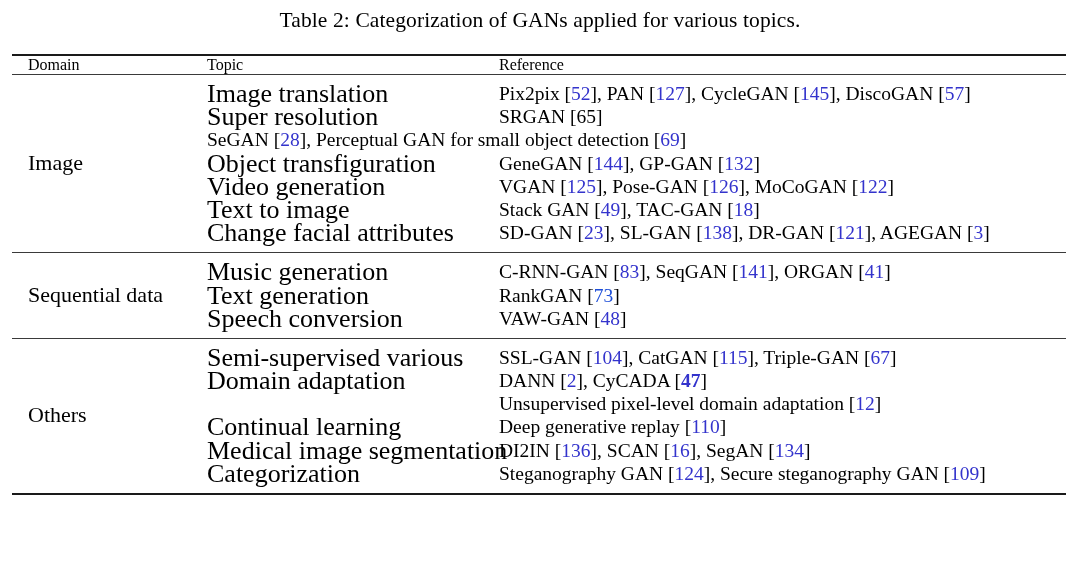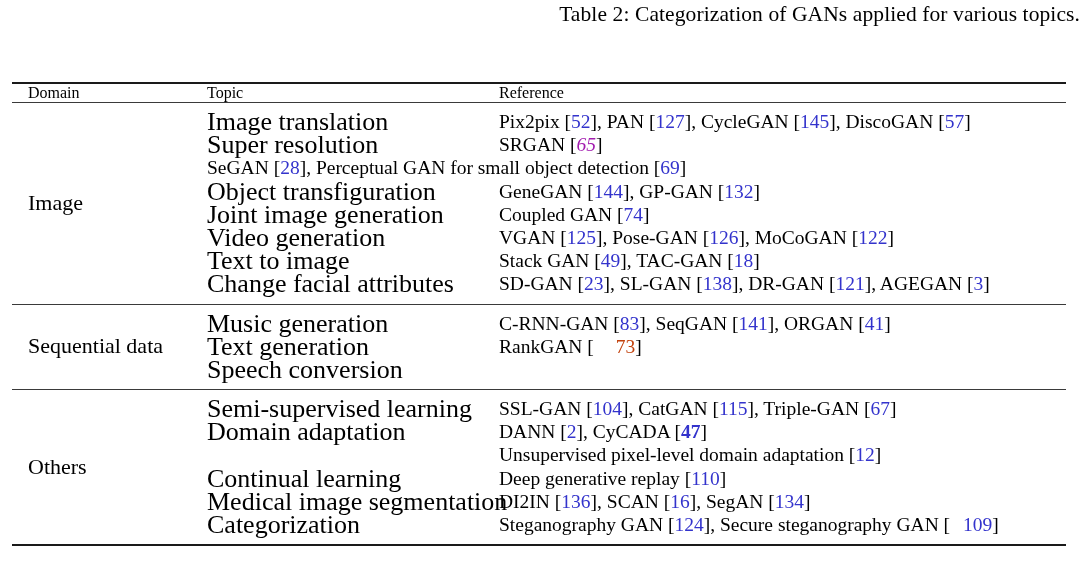--- a/index.html
+++ b/index.html
@@ -20,34 +20,34 @@
   #page {
     position: relative;
     width: 1080px;
     height: 563px;
     background: #ffffff;
   }
 
   
   .caption {
     position: absolute;
-    top: 2px;
+    top: 8px;
     left: 0;
     width: 1080px;
-    text-align: right;
+    text-align: center;
     font-size: 21.5px;
     letter-spacing: 0.1px;
     white-space: nowrap;
   }
 
   
   .table-wrap {
     position: absolute;
     left: 12px;
-    top: 82px;
+    top: 54px;
     width: 1054px;
   }
 
   .rule-thick {
     height: 0;
     border-top: 2.2px solid #1a1a1a;
     width: 100%;
   }
   .rule-thin {
     height: 0;
@@ -158,32 +158,28 @@
             <div class="dom-cell">
               <span>Image</span>
             </div>
             <div class="rows-cell">
               <div class="trow">
                 <div class="t-topic">Image translation</div>
                 <div class="t-ref"><span>Pix2pix </span><span class="brk">[</span><span class="cite" style="color: rgb(51, 51, 204);">52</span><span class="brk">]</span><span>, </span><span>PAN </span><span class="brk">[</span><span class="cite" style="color: rgb(51, 51, 204);">127</span><span class="brk">]</span><span>, </span><span>CycleGAN </span><span class="brk">[</span><span class="cite" style="color: rgb(51, 51, 204);">145</span><span class="brk">]</span><span>, </span><span>DiscoGAN </span><span class="brk">[</span><span class="cite" style="color: rgb(51, 51, 204);">57</span><span class="brk">]</span></div>
               </div>
               <div class="trow">
                 <div class="t-topic">Super resolution</div>
-                <div class="t-ref"><span>SRGAN </span><span class="brk">[</span><span class="cite" style="color: #a21caf; font-style: italic;">65</span><span class="brk">]</span></div>
+                <div class="t-ref"><span>SRGAN </span><span class="brk">[</span><span class="cite" style="color: #000000;">65</span><span class="brk">]</span></div>
               </div>
               <div class="trow">
                 <div class="t-ref"><span>SeGAN </span><span class="brk">[</span><span class="cite" style="color: rgb(51, 51, 204);">28</span><span class="brk">]</span><span>, </span><span>Perceptual GAN for small object detection </span><span class="brk">[</span><span class="cite" style="color: rgb(51, 51, 204); margin-top: 38px;">69</span><span class="brk">]</span></div>
               </div>
               <div class="trow">
                 <div class="t-topic">Object transfiguration</div>
                 <div class="t-ref"><span>GeneGAN </span><span class="brk">[</span><span class="cite" style="color: rgb(51, 51, 204);">144</span><span class="brk">]</span><span>, </span><span>GP-GAN </span><span class="brk">[</span><span class="cite" style="color: rgb(51, 51, 204);">132</span><span class="brk">]</span></div>
-              </div>
-              <div class="trow">
-                <div class="t-topic">Joint image generation</div>
-                <div class="t-ref"><span>Coupled GAN </span><span class="brk">[</span><span class="cite" style="color: rgb(51, 51, 204);">74</span><span class="brk">]</span></div>
               </div>
               <div class="trow">
                 <div class="t-topic">Video generation</div>
                 <div class="t-ref"><span>VGAN </span><span class="brk">[</span><span class="cite" style="color: rgb(51, 51, 204);">125</span><span class="brk">]</span><span>, </span><span>Pose-GAN </span><span class="brk">[</span><span class="cite" style="color: rgb(51, 51, 204);">126</span><span class="brk">]</span><span>, </span><span>MoCoGAN </span><span class="brk">[</span><span class="cite" style="color: rgb(51, 51, 204);">122</span><span class="brk">]</span></div>
               </div>
               <div class="trow">
                 <div class="t-topic">Text to image</div>
                 <div class="t-ref"><span>Stack GAN </span><span class="brk">[</span><span class="cite" style="color: rgb(51, 51, 204);">49</span><span class="brk">]</span><span>, </span><span>TAC-GAN </span><span class="brk">[</span><span class="cite" style="color: rgb(51, 51, 204);">18</span><span class="brk">]</span></div>
               </div>
               <div class="trow">
@@ -201,60 +197,61 @@
             <div class="dom-cell">
               <span>Sequential data</span>
             </div>
             <div class="rows-cell">
               <div class="trow">
                 <div class="t-topic">Music generation</div>
                 <div class="t-ref"><span>C-RNN-GAN </span><span class="brk">[</span><span class="cite" style="color: rgb(51, 51, 204);">83</span><span class="brk">]</span><span>, </span><span>SeqGAN </span><span class="brk">[</span><span class="cite" style="color: rgb(51, 51, 204);">141</span><span class="brk">]</span><span>, </span><span>ORGAN </span><span class="brk">[</span><span class="cite" style="color: rgb(51, 51, 204);">41</span><span class="brk">]</span></div>
               </div>
               <div class="trow">
                 <div class="t-topic">Text generation</div>
-                <div class="t-ref"><span>RankGAN </span><span class="brk">[</span><span class="cite" style="color: #c2410c; margin-left: 22px;">73</span><span class="brk">]</span></div>
+                <div class="t-ref"><span>RankGAN </span><span class="brk">[</span><span class="cite" style="color: #1d4ed8;">73</span><span class="brk">]</span></div>
               </div>
               <div class="trow">
                 <div class="t-topic">Speech conversion</div>
+                <div class="t-ref"><span>VAW-GAN </span><span class="brk">[</span><span class="cite" style="color: rgb(51, 51, 204);">48</span><span class="brk">]</span></div>
               </div>
             </div>
           </div>
           <div class="pad-bottom"></div>
         </div>
         <div class="rule-thin"></div>
         <div class="block">
           <div class="pad-top"></div>
           <div class="block-inner">
             <div class="dom-cell">
               <span>Others</span>
             </div>
             <div class="rows-cell">
               <div class="trow">
-                <div class="t-topic">Semi-supervised learning</div>
+                <div class="t-topic">Semi-supervised various</div>
                 <div class="t-ref"><span>SSL-GAN </span><span class="brk">[</span><span class="cite" style="color: rgb(51, 51, 204);">104</span><span class="brk">]</span><span>, </span><span>CatGAN </span><span class="brk">[</span><span class="cite" style="color: rgb(51, 51, 204);">115</span><span class="brk">]</span><span>, </span><span>Triple-GAN </span><span class="brk">[</span><span class="cite" style="color: rgb(51, 51, 204);">67</span><span class="brk">]</span></div>
               </div>
               <div class="trow">
                 <div class="t-topic">Domain adaptation</div>
                 <div class="t-ref"><span>DANN </span><span class="brk">[</span><span class="cite" style="color: rgb(51, 51, 204);">2</span><span class="brk">]</span><span>, </span><span>CyCADA </span><span class="brk">[</span><span class="cite" style="color: rgb(51, 51, 204); font-weight: bold;">47</span><span class="brk">]</span></div>
               </div>
               <div class="trow">
                 <div class="t-topic"></div>
                 <div class="t-ref"><span>Unsupervised pixel-level domain adaptation </span><span class="brk">[</span><span class="cite" style="color: rgb(51, 51, 204);">12</span><span class="brk">]</span></div>
               </div>
               <div class="trow">
                 <div class="t-topic">Continual learning</div>
                 <div class="t-ref"><span>Deep generative replay </span><span class="brk">[</span><span class="cite" style="color: rgb(51, 51, 204);">110</span><span class="brk">]</span></div>
               </div>
               <div class="trow">
                 <div class="t-topic">Medical image segmentation</div>
                 <div class="t-ref"><span>DI2IN </span><span class="brk">[</span><span class="cite" style="color: rgb(51, 51, 204);">136</span><span class="brk">]</span><span>, </span><span>SCAN </span><span class="brk">[</span><span class="cite" style="color: rgb(51, 51, 204);">16</span><span class="brk">]</span><span>, </span><span>SegAN </span><span class="brk">[</span><span class="cite" style="color: rgb(51, 51, 204);">134</span><span class="brk">]</span></div>
               </div>
               <div class="trow">
                 <div class="t-topic">Categorization</div>
-                <div class="t-ref"><span>Steganography GAN </span><span class="brk">[</span><span class="cite" style="color: rgb(51, 51, 204);">124</span><span class="brk">]</span><span>, </span><span>Secure steganography GAN </span><span class="brk">[</span><span class="cite" style="color: rgb(51, 51, 204); margin-left: 13px;">109</span><span class="brk">]</span></div>
+                <div class="t-ref"><span>Steganography GAN </span><span class="brk">[</span><span class="cite" style="color: rgb(51, 51, 204);">124</span><span class="brk">]</span><span>, </span><span>Secure steganography GAN </span><span class="brk">[</span><span class="cite" style="color: rgb(51, 51, 204);">109</span><span class="brk">]</span></div>
               </div>
             </div>
           </div>
           <div class="pad-bottom"></div>
         </div>
       </div>
 
     <div class="rule-thick"></div>
 
   </div>

